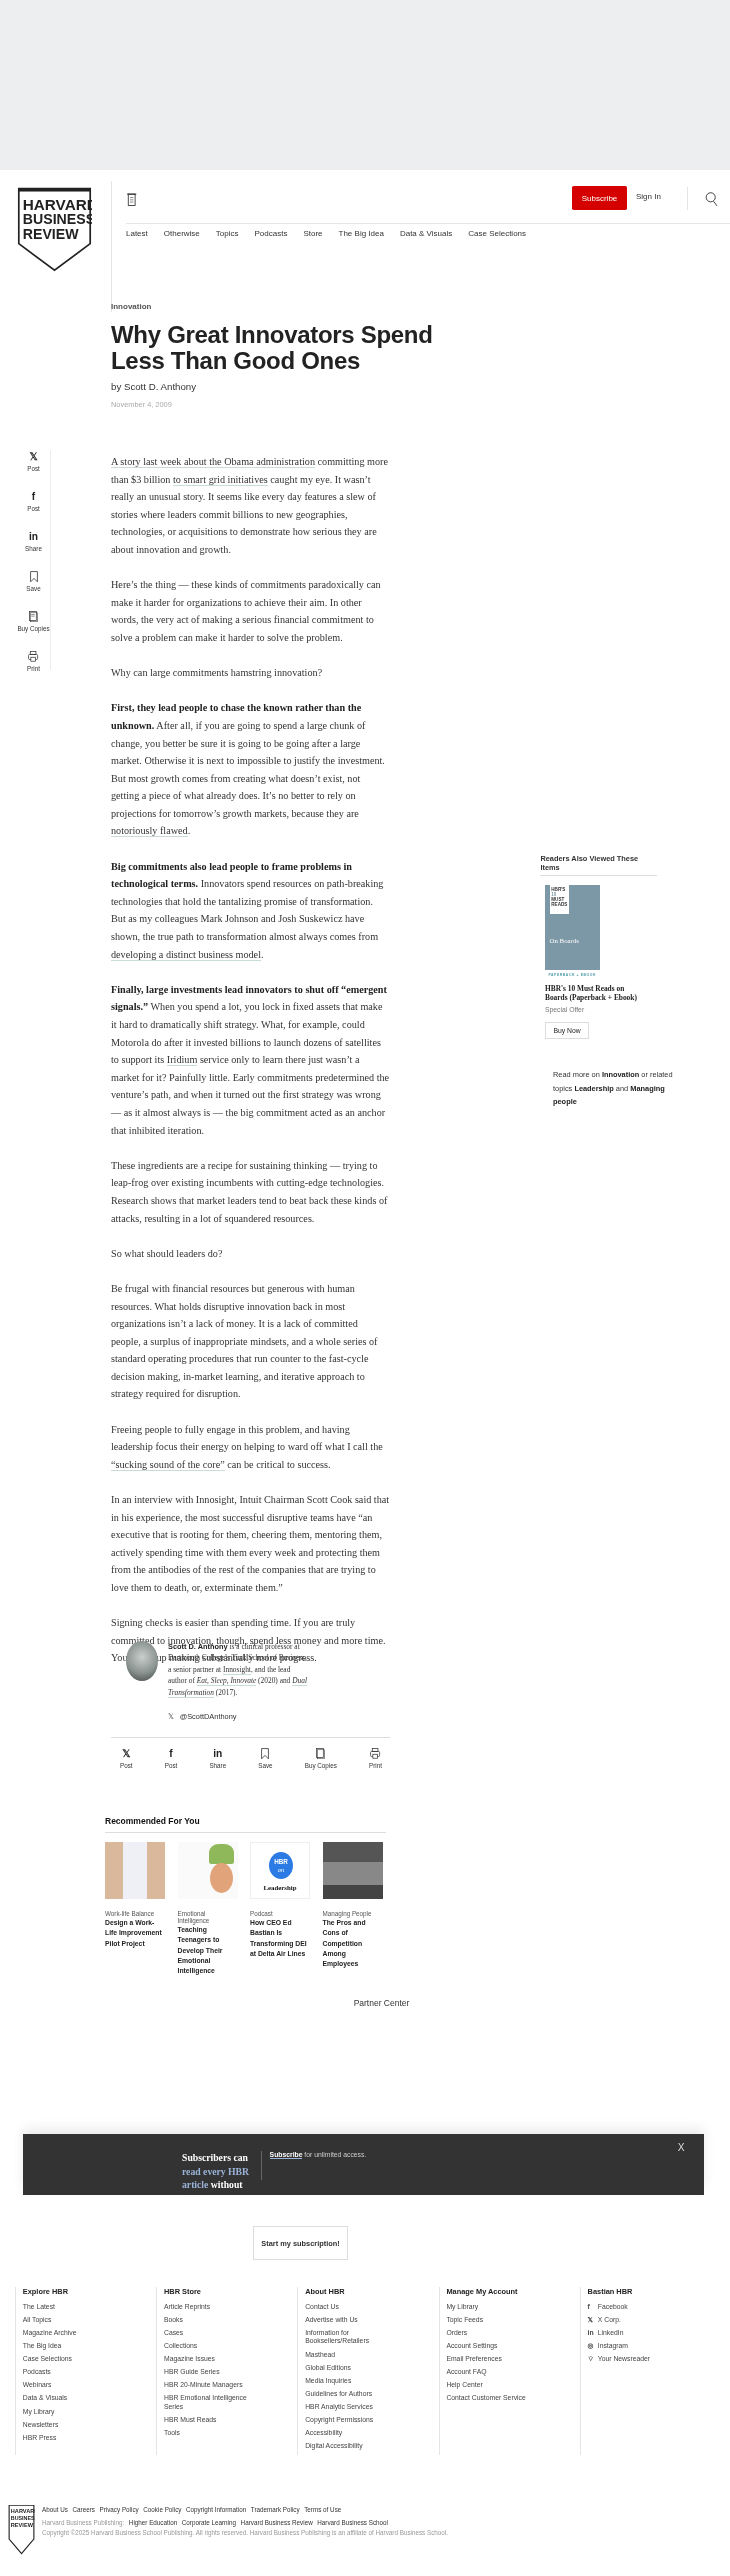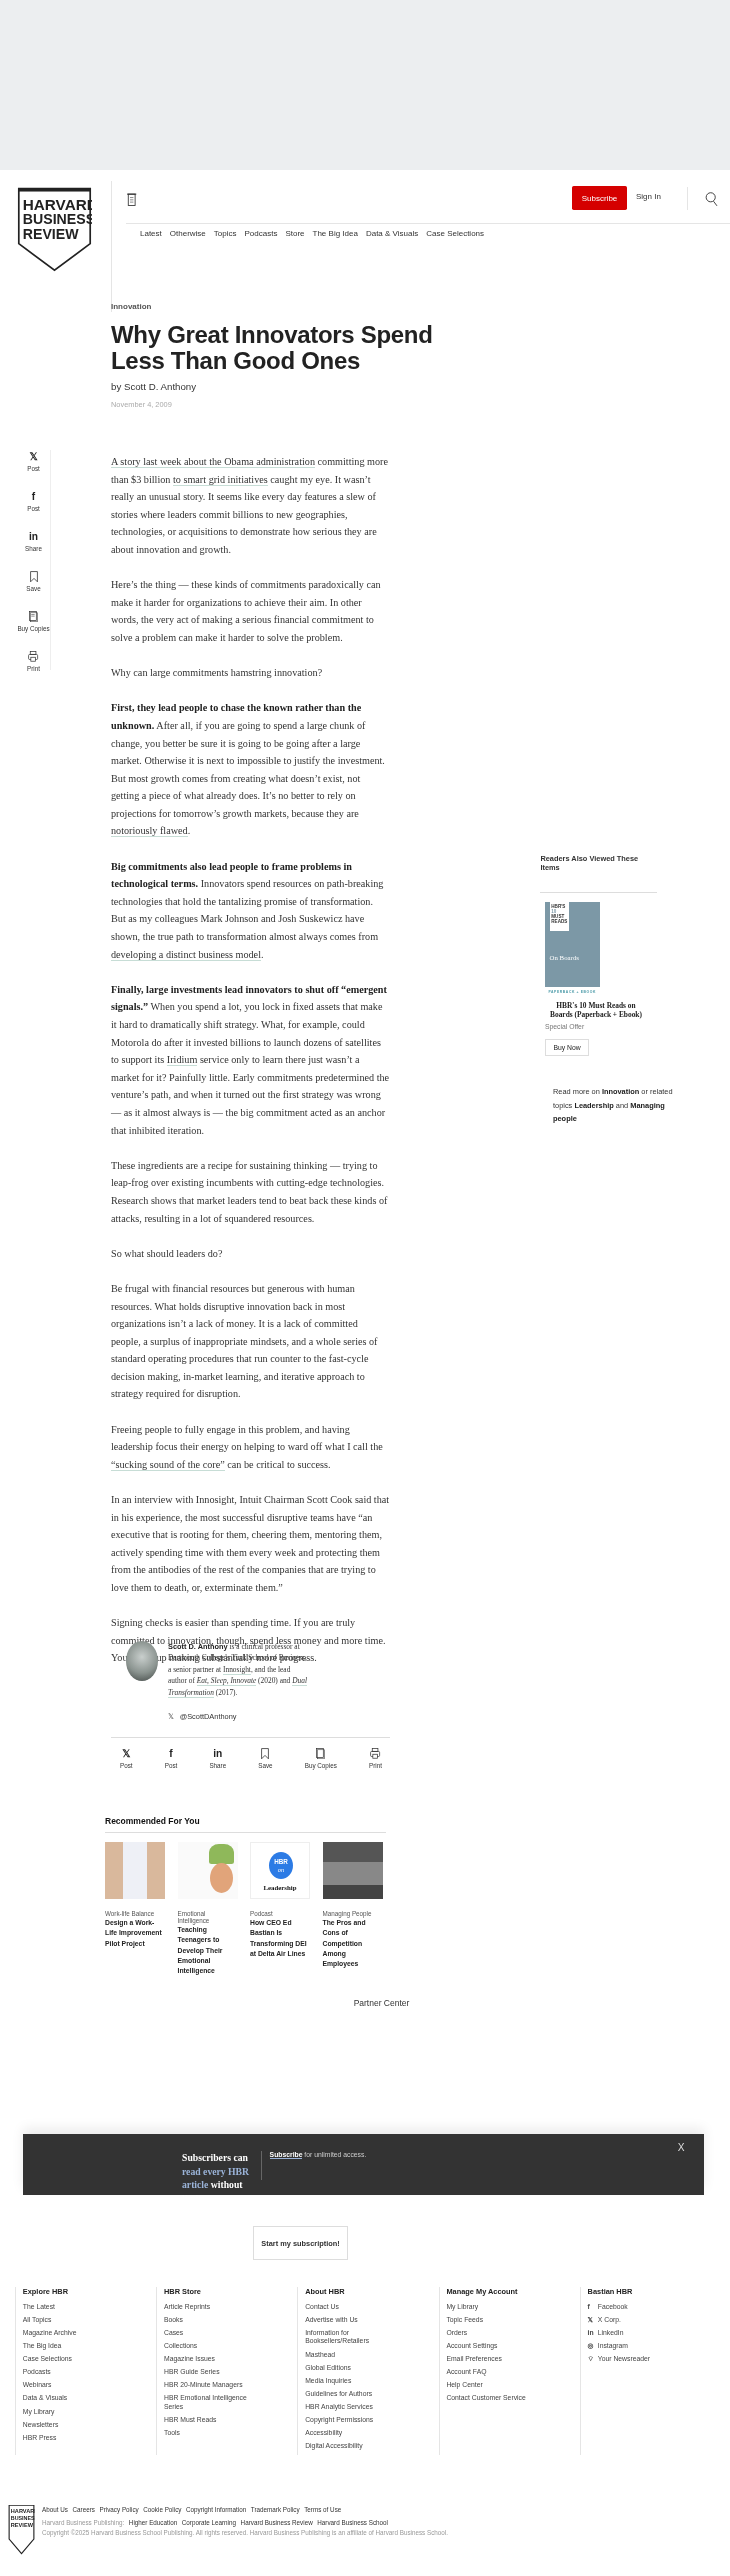--- a/index.html
+++ b/index.html
@@ -9,41 +9,41 @@
   .header { position: absolute; left: 0; top: 170px; width: 731px; height: 114px; }
   .logo { position: absolute; left: 17px; top: 17px; width: 75px; height: 85px; }
   .logo svg { width: 75px; height: 85px; }
   .header-divider { position: absolute; left: 111px; top: 11.4px; width: 0.6px; height: 131px; background: #e5e5e5; }
   .menu-icon { position: absolute; left: 126px; top: 23px; width: 11.4px; height: 13.7px; cursor: pointer; }
   .subscribe-btn { position: absolute; left: 572px; top: 16px; width: 55px; height: 24px; background: #d50000; color: #fff; border: none; border-radius: 1.7px; font-size: 8px; font-family: "Liberation Sans", sans-serif; cursor: pointer; }
   .signin-btn { position: absolute; left: 636px; top: 21.6px; font-size: 8px; color: #333; cursor: pointer; }
   .vdiv { position: absolute; left: 687px; top: 17px; width: 0.6px; height: 23px; background: #e5e5e5; }
   .search-icon { position: absolute; left: 705px; top: 20.5px; width: 13.7px; height: 16px; cursor: pointer; }
   .nav-line { position: absolute; left: 126px; top: 53px; width: 605px; height: 0.6px; background: #e5e5e5; }
-  .nav { position: absolute; left: 140px; top: 59px; display: flex; gap: 8px; font-size: 8px; color: #333; }
+  .nav { position: absolute; left: 126px; top: 59px; display: flex; gap: 16px; font-size: 8px; color: #333; }
   .nav span { cursor: pointer; }
 
   .article-head { position: absolute; left: 111px; top: 302px; width: 353px; }
   .topic { font-size: 8px; font-weight: bold; color: #555; }
   .title { font-size: 24px; font-weight: bold; line-height: 26px; margin-top: 11.4px; letter-spacing: -0.3px; color: #222; }
   .byline { font-size: 9.7px; margin-top: 6.8px; color: #333; }
   .date { font-size: 7.4px; margin-top: 8px; color: #aaa; }
 
   .share-rail { position: absolute; left: 17px; top: 450px; width: 34px; border-right: 0.6px solid #eee; height: 220px; }
   .share-item { display: flex; flex-direction: column; align-items: center; height: 40px; cursor: pointer; }
   .share-item .ic { width: 12.5px; height: 12.5px; display: flex; align-items: center; justify-content: center; font-weight: bold; font-size: 10.2px; }
   .share-item .lbl { font-size: 6.3px; color: #333; margin-top: 2.3px; }
 
   .body { position: absolute; left: 111px; top: 453px; width: 279px; font-family: "Liberation Serif", serif; font-size: 10.2px; line-height: 17.6px; color: #333; }
   .body p { margin-bottom: 17.6px; }
   .body b { color: #222; }
   .lnk { border-bottom: 1.1px solid #c7ddd6; cursor: pointer; }
 
   .sidebar { position: absolute; left: 545px; top: 854px; width: 154px; }
-  .sidebar h3 { font-size: 7.4px; font-weight: bold; color: #333; padding-bottom: 20px; border-bottom: 0.6px solid #ddd; width: 117px; margin-left: -4.6px; }
+  .sidebar h3 { font-size: 7.4px; font-weight: bold; color: #333; padding-bottom: 3px; border-bottom: 0.6px solid #ddd; width: 117px; margin-left: -4.6px; }
   .product { margin-top: 9px; }
   .cover { width: 55px; height: 85px; position: relative; }
   .prod-title { font-family: "Liberation Serif", serif; font-weight: bold; font-size: 7.4px; line-height: 9.7px; margin-top: 8px; color: #222; width: 102px; }
   .prod-type { font-size: 6.8px; color: #777; margin-top: 3.4px; }
   .buy-btn { margin-top: 9px; width: 44px; height: 17px; border: 0.6px solid #ddd; background: #fff; font-size: 6.8px; font-family: "Liberation Sans", sans-serif; color: #222; cursor: pointer; }
   .read-more { margin-top: 28.5px; margin-left: 8px; font-size: 7.4px; line-height: 13.7px; color: #333; width: 125px; }
   .read-more b { cursor: pointer; color: #222; }
 
   .author-box { position: absolute; left: 117px; top: 1641px; width: 353px; }
   .avatar { position: absolute; left: 9px; top: 0; width: 32px; height: 40px; border-radius: 50%; background: radial-gradient(circle at 50% 40%, #c9cfcd 0, #8a938f 55%, #3e4442 100%); }
@@ -205,21 +205,21 @@
     <div class="cover" style="background:#7c98a6;">
       <div style="position:absolute;left:4.6px;top:0;width:19.4px;height:28.5px;background:#fff;padding:1.7px;font-size:4.6px;font-weight:bold;line-height:5.1px;color:#333;">
         <div>HBR'S</div>
         <div style="color:#7c98a6;">10</div>
         <div>MUST</div>
         <div>READS</div>
       </div>
       <div style="position:absolute;left:4.6px;top:52px;width:34px;font-family:'Liberation Serif',serif;font-size:6.8px;line-height:7.4px;color:#fff;">On Boards</div>
       <div style="position:absolute;left:3.4px;top:88px;font-size:3.4px;font-weight:bold;color:#4b9aa8;letter-spacing:0.6px;white-space:nowrap;">PAPERBACK + EBOOK</div>
     </div>
-    <div class="prod-title" style="margin-top:13.7px;text-align:center;">HBR's 10 Must Reads on Boards (Paperback + Ebook)</div>
+    <div class="prod-title" style="margin-top:13.7px;">HBR's 10 Must Reads on Boards (Paperback + Ebook)</div>
     <div class="prod-type">Special Offer</div>
     <button class="buy-btn">Buy Now</button>
   </div>
   <div class="read-more">
     <span>Read more on </span><b>Innovation</b><span> or related topics </span><b>Leadership</b><span> and </span><b>Managing people</b>
   </div>
 </aside>
 
 <section class="author-box">
   <div class="avatar"></div>

